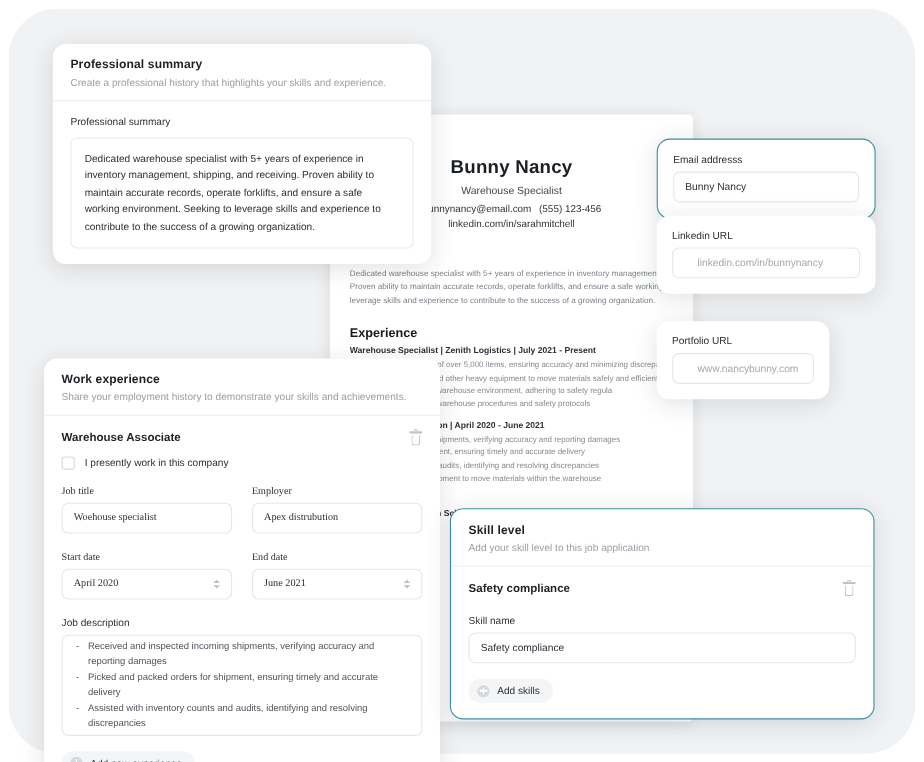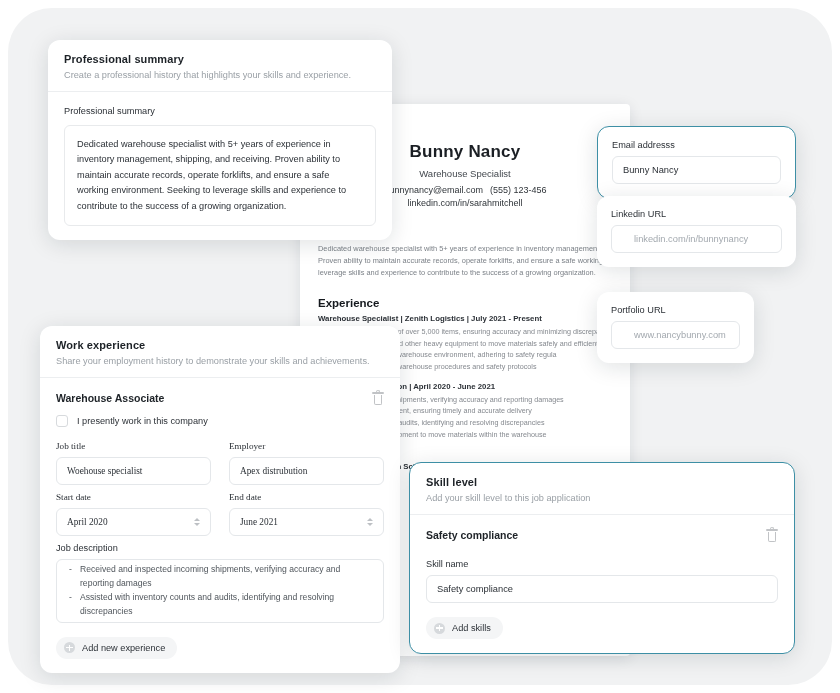--- a/index.html
+++ b/index.html
@@ -257,21 +257,21 @@
     align-items: flex-start;
   }
   .grid2 {
     display: grid;
     grid-template-columns: 1fr 1fr;
     column-gap: 18px;
     row-gap: 0;
     font-family: Liberation Serif, serif;
   }
   .mt14 { margin-top: 14px; }
-  .mt12 { margin-top: 7px; }
+  .mt12 { margin-top: 16px; }
 
   .textarea {
     border: 1px solid #e4e7ea;
     border-radius: 6px;
     padding: 3px 11px;
     min-height: 62px;
   }
   .ta-list { list-style: none; }
   .ta-list li {
     font-size: 8.6px;
@@ -440,20 +440,21 @@
               </span>
           </div>
         </div>
       </div>
 
       <div class="mt12">
         <div class="field-label">Job description</div>
         <div class="textarea">
           <ul class="ta-list">
             <li>Received and inspected incoming shipments, verifying accuracy and reporting damages</li>
+            <li>Picked and packed orders for shipment, ensuring timely and accurate delivery</li>
             <li>Assisted with inventory counts and audits, identifying and resolving discrepancies</li>
           </ul>
         </div>
       </div>
 
       <div style="margin-top:14px;">
         <div class="chip">
           <span class="plus"></span>
           <span>Add new experience</span>
         </div>

